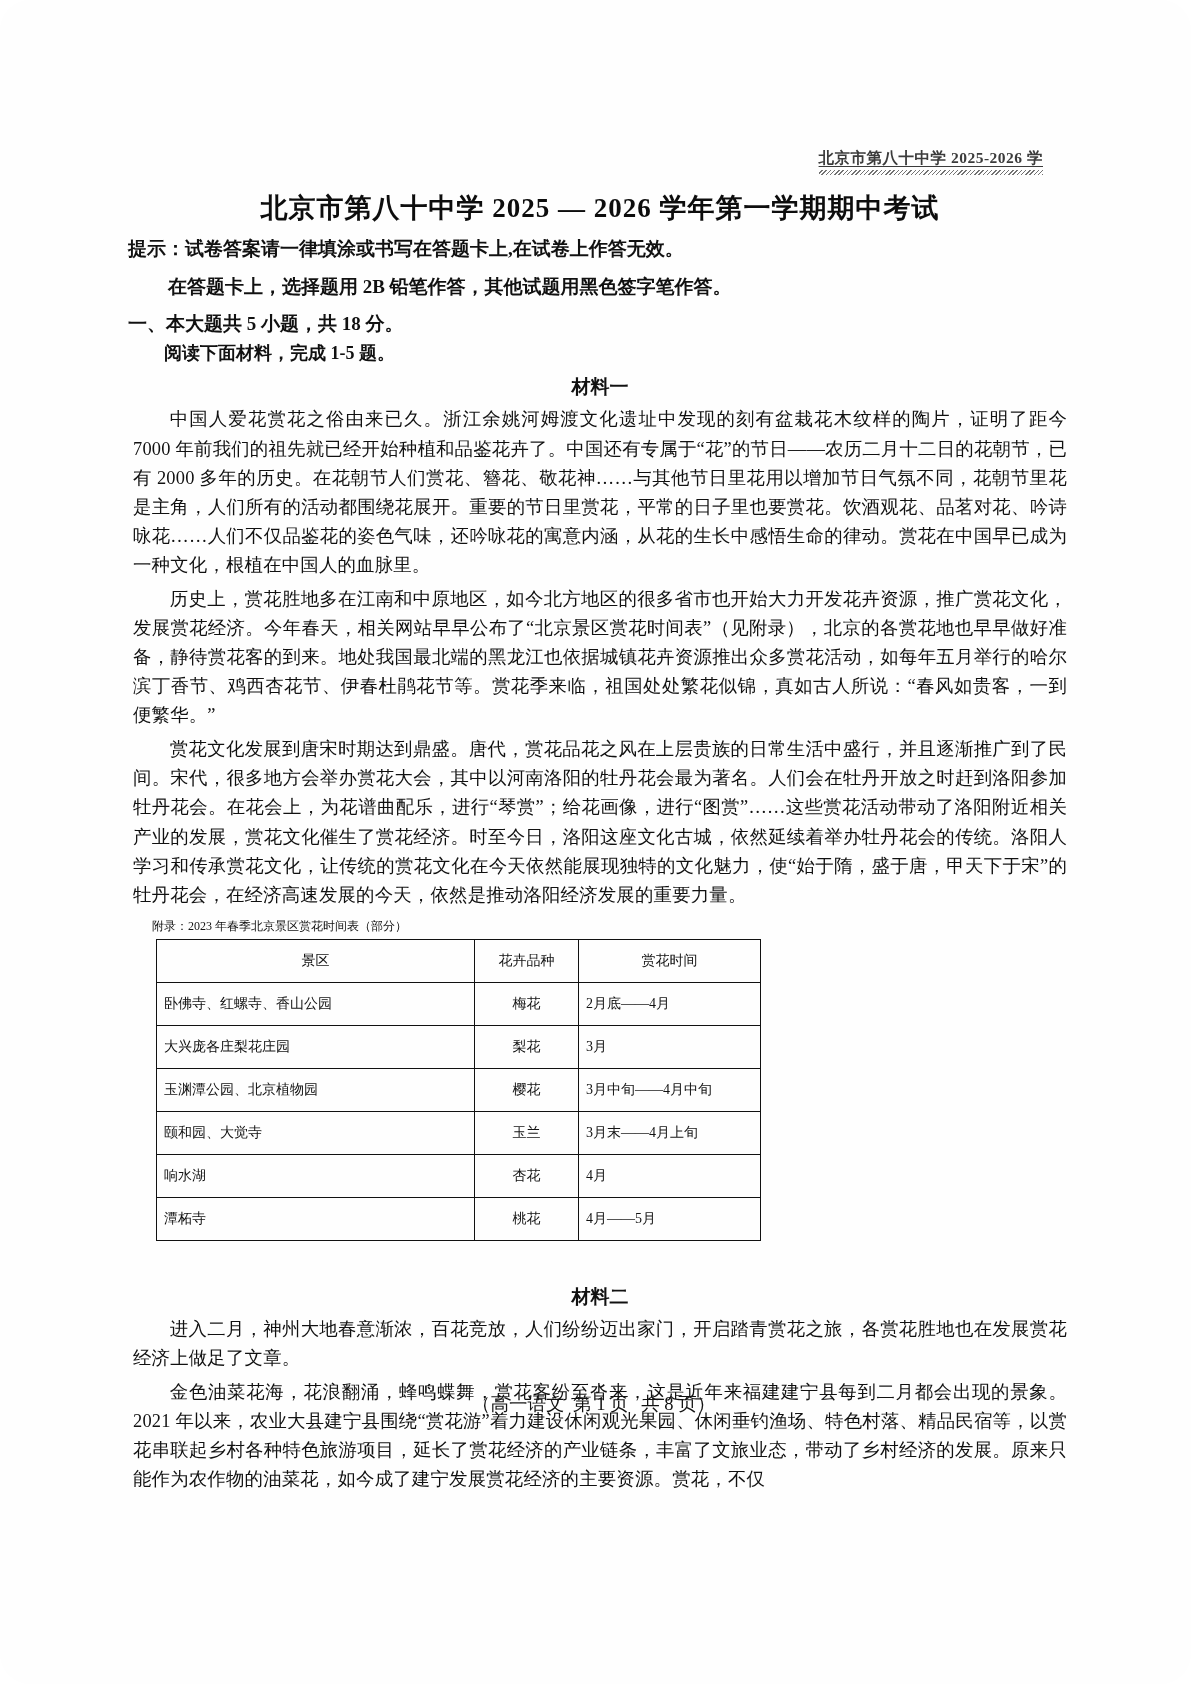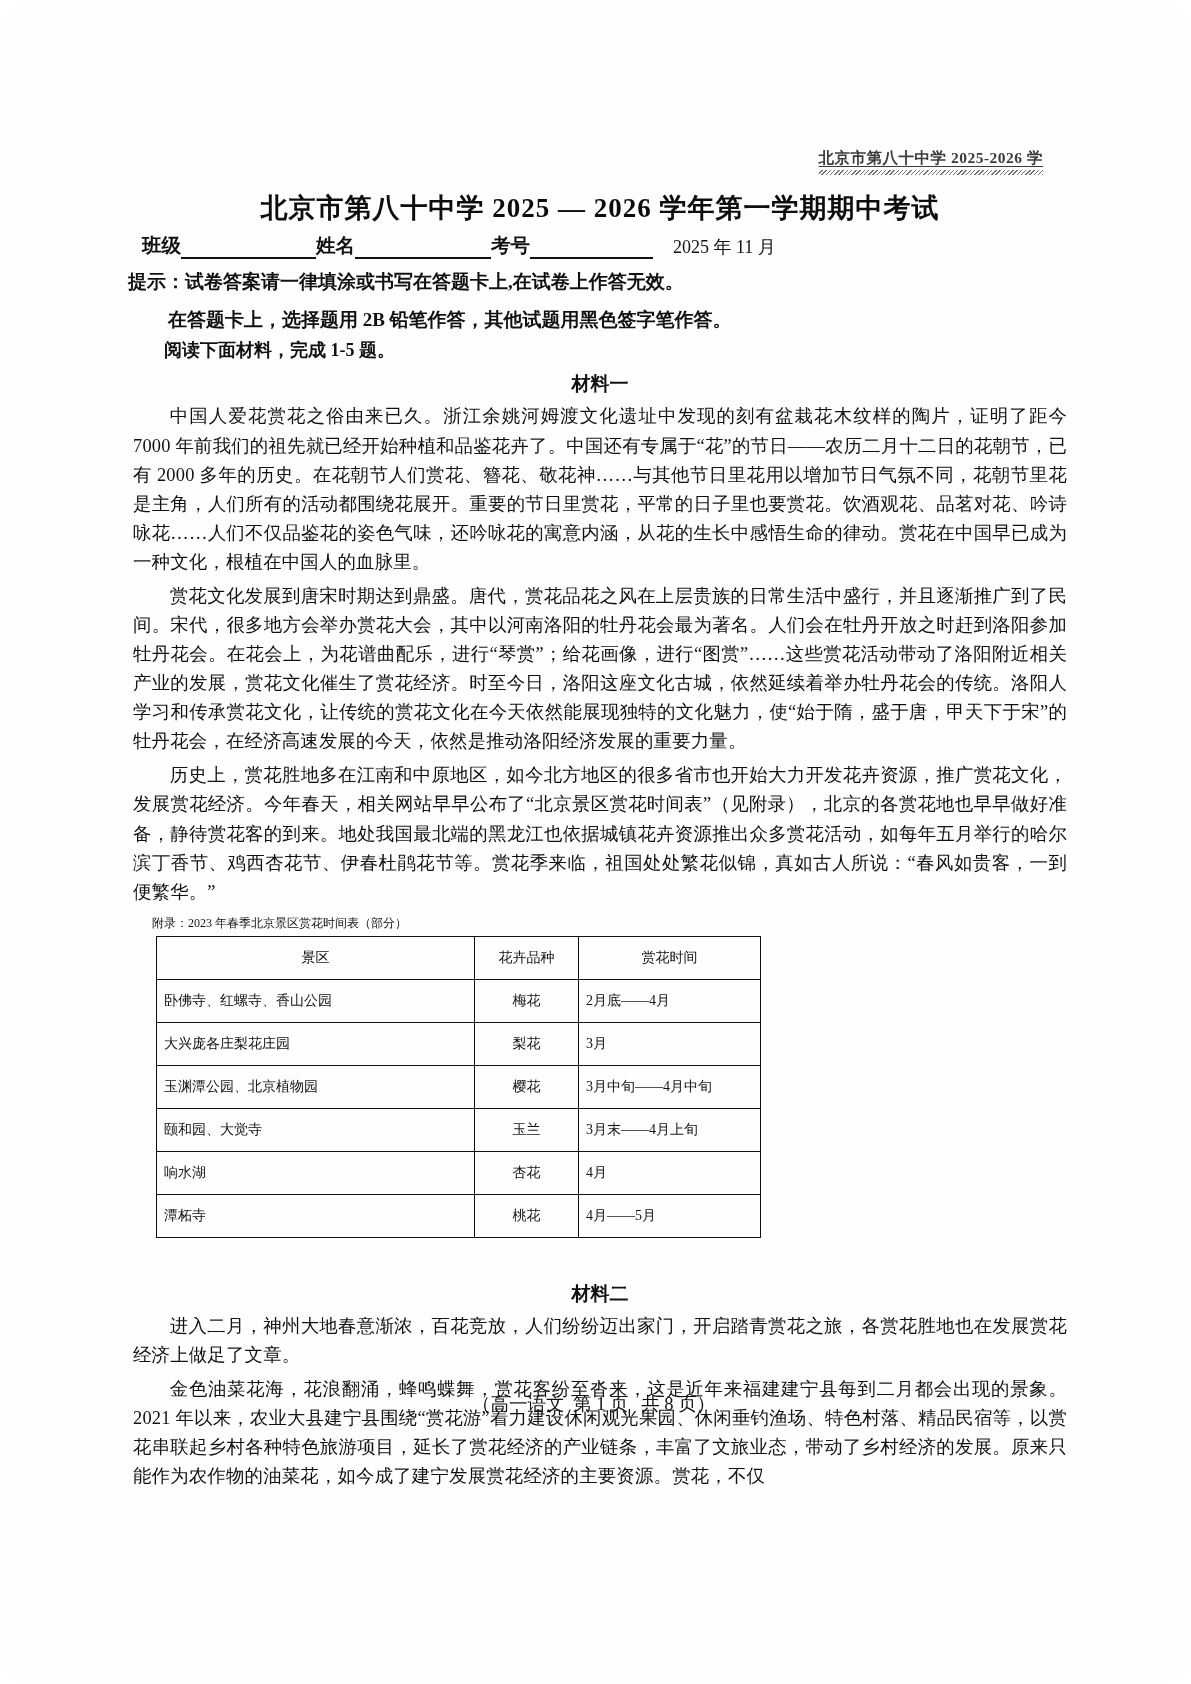--- a/index.html
+++ b/index.html
@@ -212,47 +212,33 @@
   <div class="page-header-stamp">
     <span>北京市第八十中学 2025-2026 学</span>
     <span class="squig"></span>
   </div>
 
   <div class="content">
 
     <h1 class="doc-title">北京市第八十中学 2025 — 2026 学年第一学期期中考试</h1>
 
 
-    <div class="fields-row">
-      <span class="field">
-        <span class="field-label">班级</span>
-        <span class="field-rule rule-class"></span>
-      </span>
-      <span class="field">
-        <span class="field-label">姓名</span>
-        <span class="field-rule rule-name"></span>
-      </span>
-      <span class="field">
-        <span class="field-label">考号</span>
-        <span class="field-rule rule-exam"></span>
-      </span>
-      <span class="date-text">2025 年 11 月</span>
-    </div>
 
 
     <div class="notice-line">提示：试卷答案请一律填涂或书写在答题卡上,在试卷上作答无效。</div>
     <div class="notice-line indent">在答题卡上，选择题用 2B 铅笔作答，其他试题用黑色签字笔作答。</div>
 
+    <div class="section-head">一、本大题共 5 小题，共 18 分。</div>
     <div class="sub-instruction">阅读下面材料，完成 1-5 题。</div>
 
     <div class="material-label">材料一</div>
 
     <p class="para">中国人爱花赏花之俗由来已久。浙江余姚河姆渡文化遗址中发现的刻有盆栽花木纹样的陶片，证明了距今 7000 年前我们的祖先就已经开始种植和品鉴花卉了。中国还有专属于“花”的节日——农历二月十二日的花朝节，已有 2000 多年的历史。在花朝节人们赏花、簪花、敬花神……与其他节日里花用以增加节日气氛不同，花朝节里花是主角，人们所有的活动都围绕花展开。重要的节日里赏花，平常的日子里也要赏花。饮酒观花、品茗对花、吟诗咏花……人们不仅品鉴花的姿色气味，还吟咏花的寓意内涵，从花的生长中感悟生命的律动。赏花在中国早已成为一种文化，根植在中国人的血脉里。</p>
+    <p class="para">历史上，赏花胜地多在江南和中原地区，如今北方地区的很多省市也开始大力开发花卉资源，推广赏花文化，发展赏花经济。今年春天，相关网站早早公布了“北京景区赏花时间表”（见附录），北京的各赏花地也早早做好准备，静待赏花客的到来。地处我国最北端的黑龙江也依据城镇花卉资源推出众多赏花活动，如每年五月举行的哈尔滨丁香节、鸡西杏花节、伊春杜鹃花节等。赏花季来临，祖国处处繁花似锦，真如古人所说：“春风如贵客，一到便繁华。”</p>
     <p class="para">赏花文化发展到唐宋时期达到鼎盛。唐代，赏花品花之风在上层贵族的日常生活中盛行，并且逐渐推广到了民间。宋代，很多地方会举办赏花大会，其中以河南洛阳的牡丹花会最为著名。人们会在牡丹开放之时赶到洛阳参加牡丹花会。在花会上，为花谱曲配乐，进行“琴赏”；给花画像，进行“图赏”……这些赏花活动带动了洛阳附近相关产业的发展，赏花文化催生了赏花经济。时至今日，洛阳这座文化古城，依然延续着举办牡丹花会的传统。洛阳人学习和传承赏花文化，让传统的赏花文化在今天依然能展现独特的文化魅力，使“始于隋，盛于唐，甲天下于宋”的牡丹花会，在经济高速发展的今天，依然是推动洛阳经济发展的重要力量。</p>
-    <p class="para">历史上，赏花胜地多在江南和中原地区，如今北方地区的很多省市也开始大力开发花卉资源，推广赏花文化，发展赏花经济。今年春天，相关网站早早公布了“北京景区赏花时间表”（见附录），北京的各赏花地也早早做好准备，静待赏花客的到来。地处我国最北端的黑龙江也依据城镇花卉资源推出众多赏花活动，如每年五月举行的哈尔滨丁香节、鸡西杏花节、伊春杜鹃花节等。赏花季来临，祖国处处繁花似锦，真如古人所说：“春风如贵客，一到便繁华。”</p>
 
     <div class="appendix-title">附录：2023 年春季北京景区赏花时间表（部分）</div>
 
     <table class="flower-table">
       <colgroup>
         <col class="col-scenic">
           <col class="col-kind">
           <col class="col-time">
       </colgroup>
       <thead>

